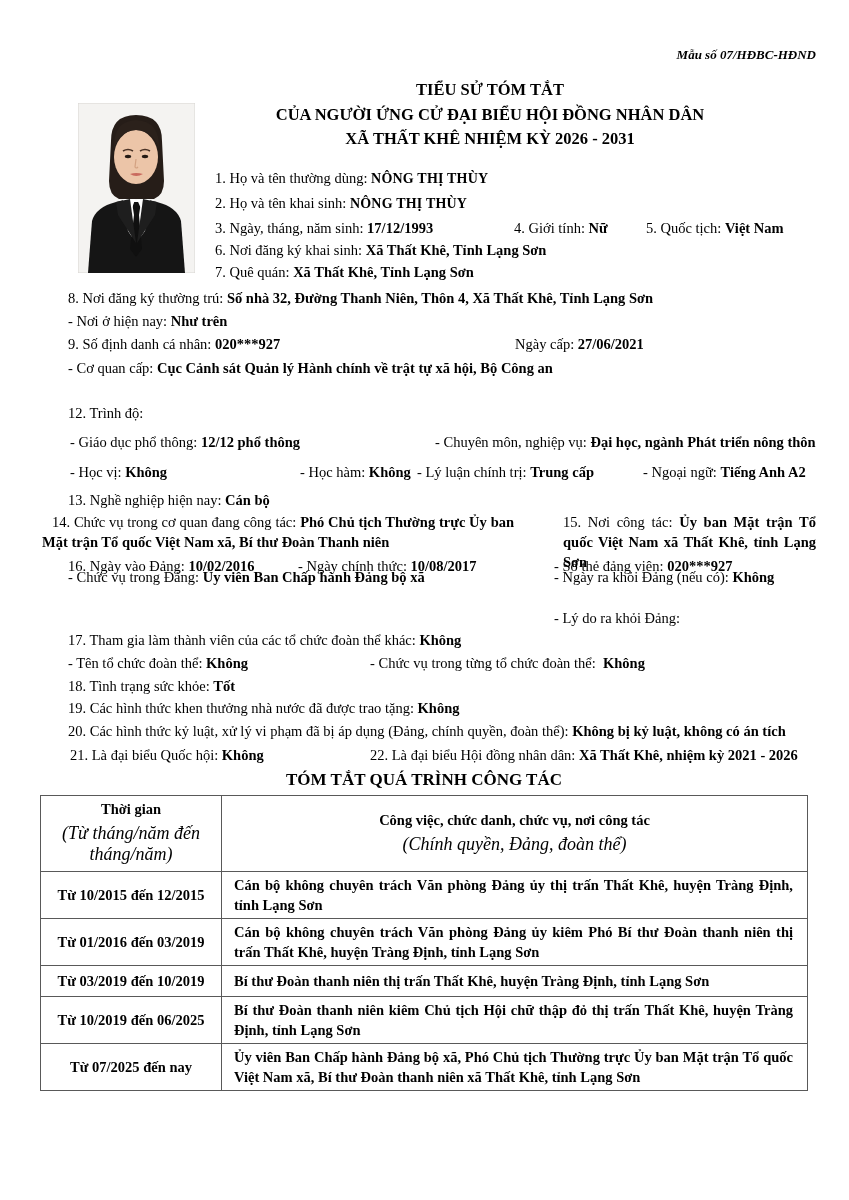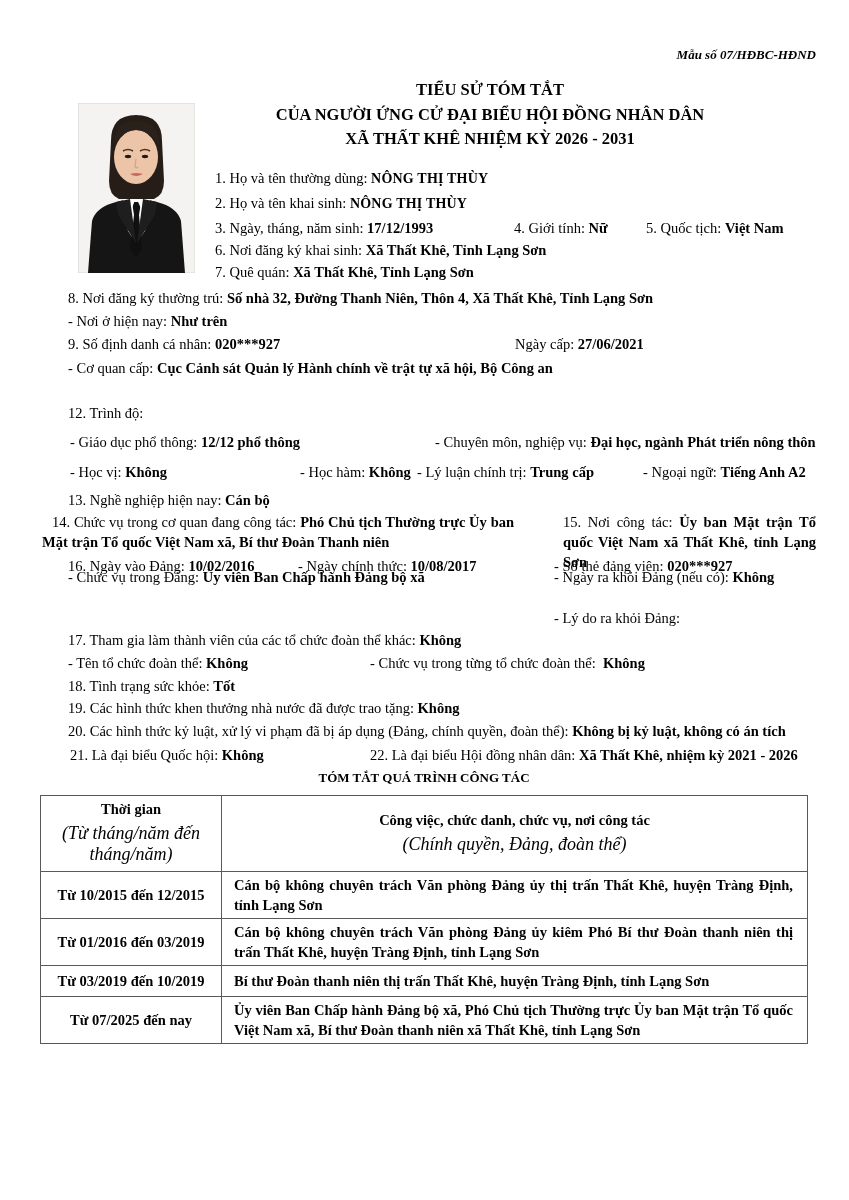--- a/index.html
+++ b/index.html
@@ -19,21 +19,21 @@
   .caps{font-size:14px;font-weight:bold;letter-spacing:.2px;}
   .formcode{position:absolute;top:47px;right:33px;font-size:13px;font-style:italic;font-weight:bold;}
   .titleblock{position:absolute;top:78px;left:215px;width:550px;text-align:center;
     font-weight:bold;font-size:16.5px;line-height:24.5px;}
   .photo{position:absolute;left:78px;top:103px;width:117px;height:170px;}
   .photo svg{display:block;width:100%;height:100%;}
   .twocol{position:absolute;left:40px;right:33px;display:flex;justify-content:space-between;}
   .twocol .lcol{margin-left:2px;width:472px;text-indent:10px;text-align:justify;line-height:20px;}
   .twocol .rcol{width:253px;text-align:justify;line-height:20px;}
   .tbl-title{position:absolute;top:770px;left:40px;width:768px;text-align:center;
-    font-weight:bold;font-size:13px;}
+    font-weight:bold;font-size:17px;}
   table.career{position:absolute;top:795px;left:40px;width:768px;border-collapse:collapse;}
   table.career td{border:1px solid #595959;vertical-align:middle;}
   td.time{width:172px;text-align:center;font-weight:bold;padding:2px 4px;}
   td.work{font-weight:bold;padding:3px 14px 3px 12px;line-height:20px;text-align:justify;}
   tr.hdr td{text-align:center;font-weight:bold;padding:5px 4px 6px 4px;}
   .hsub{display:block;font-weight:normal;font-style:italic;font-size:18px;margin-top:5px;}
 </style>
 </head>
 <body>
 
@@ -208,20 +208,24 @@
       <td class="work">Cán bộ không chuyên trách Văn phòng Đảng ủy thị trấn Thất Khê, huyện Tràng Định, tỉnh Lạng Sơn</td>
     </tr>
     <tr style="height:46px;">
       <td class="time">Từ 01/2016 đến 03/2019</td>
       <td class="work">Cán bộ không chuyên trách Văn phòng Đảng ủy kiêm Phó Bí thư Đoàn thanh niên thị trấn Thất Khê, huyện Tràng Định, tỉnh Lạng Sơn</td>
     </tr>
     <tr style="height:31px;">
       <td class="time">Từ 03/2019 đến 10/2019</td>
       <td class="work">Bí thư Đoàn thanh niên thị trấn Thất Khê, huyện Tràng Định, tỉnh Lạng Sơn</td>
     </tr>
+    <tr style="height:46px;">
+      <td class="time">Từ 10/2019 đến 06/2025</td>
+      <td class="work">Bí thư Đoàn thanh niên kiêm Chủ tịch Hội chữ thập đỏ thị trấn Thất Khê, huyện Tràng Định, tỉnh Lạng Sơn</td>
+    </tr>
     <tr style="height:47px;">
       <td class="time">Từ 07/2025 đến nay</td>
       <td class="work">Ủy viên Ban Chấp hành Đảng bộ xã, Phó Chủ tịch Thường trực Ủy ban Mặt trận Tổ quốc Việt Nam xã, Bí thư Đoàn thanh niên xã Thất Khê, tỉnh Lạng Sơn</td>
     </tr>
   </tbody>
     </table>
 
 </div>
 
 </body></html>

